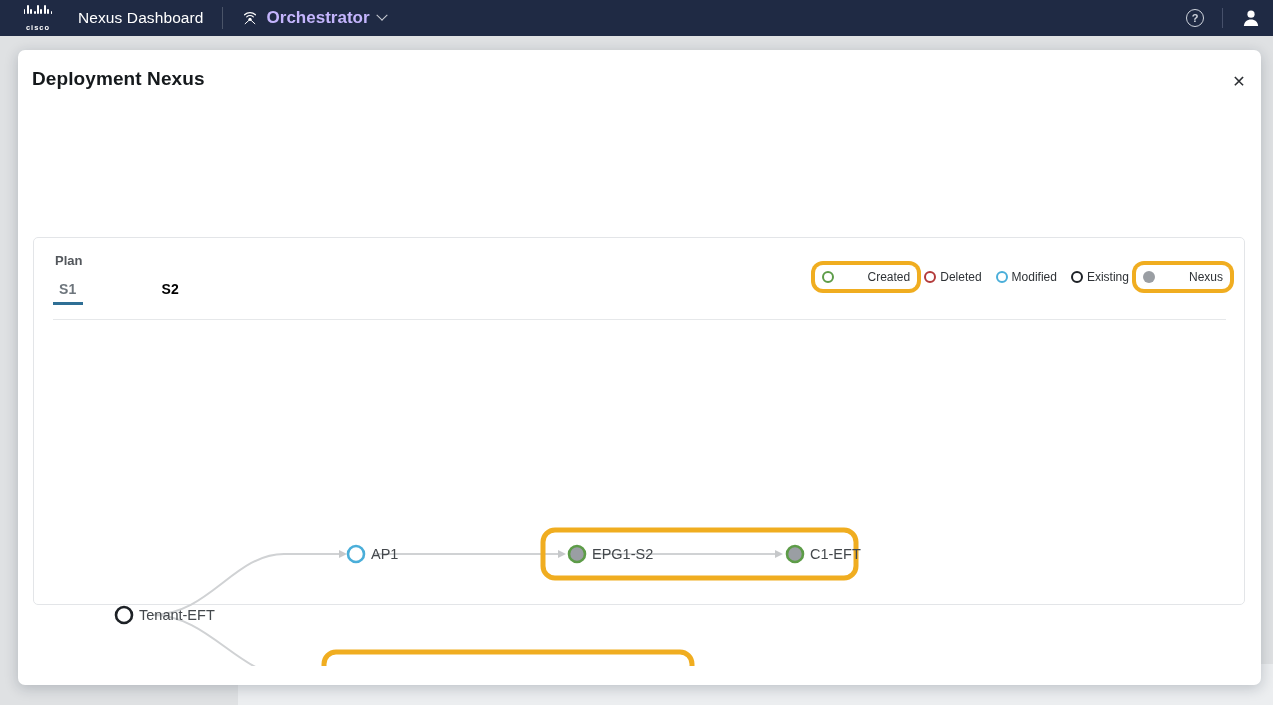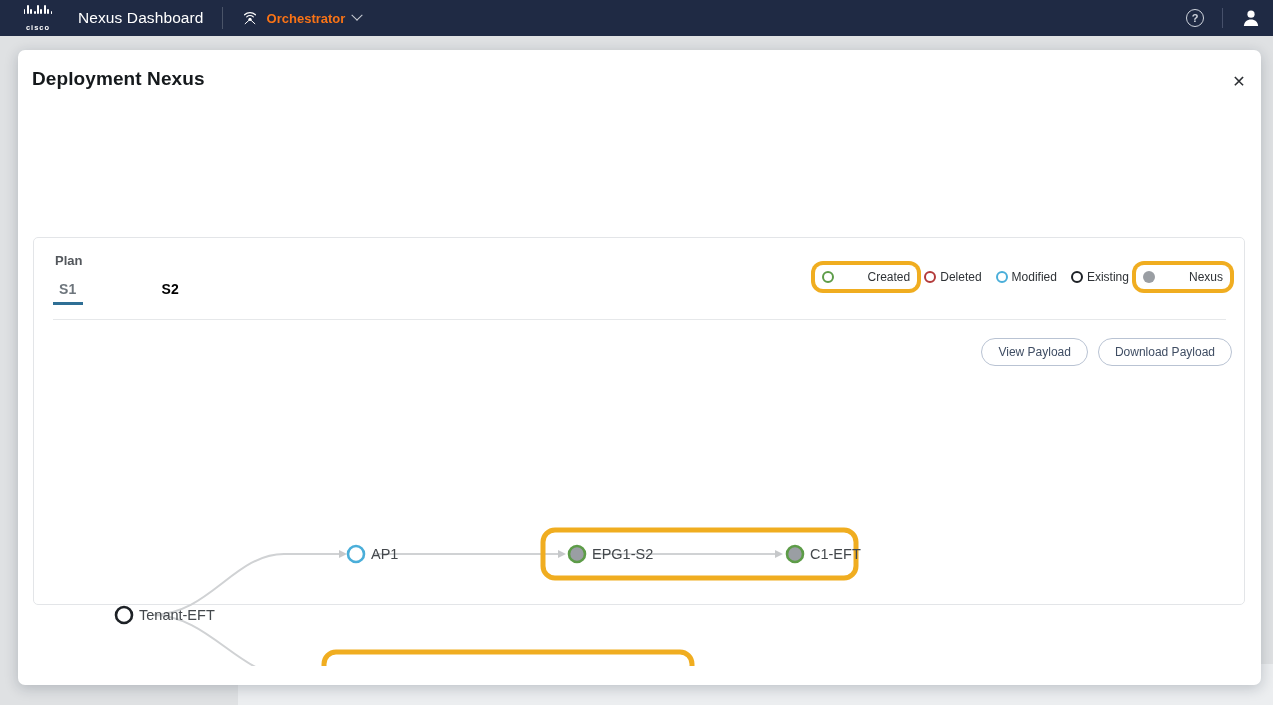--- a/index.html
+++ b/index.html
@@ -34,21 +34,21 @@
   .nd-title {
     color: #fff; font-size: 15.5px; margin-left: 16px; letter-spacing: .1px;
   }
   .topbar-sep {
     width: 1px; height: 22px; background: #4a5468; margin: 0 18px;
   }
   .orch-group {
     display: flex; align-items: center; gap: 8px; cursor: pointer;
   }
   .orch-icon { width: 18px; height: 18px; display: block; }
-  .orch-label { color: #f97316; font-size: 13px; font-weight: 600; }
+  .orch-label { color: #c4b5fd; font-size: 17px; font-weight: 600; }
   .chev {
     width: 8px; height: 8px; border-right: 1.4px solid #c8ccd4;
     border-bottom: 1.4px solid #c8ccd4; transform: rotate(45deg) translate(-2px,-2px);
   }
   .topbar-right {
     margin-left: auto; display: flex; align-items: center; gap: 0;
     padding-right: 12px;
   }
   .help-icon {
     width: 18px; height: 18px; border-radius: 50%;
@@ -261,24 +261,20 @@
       <div class="legend-item">
         <span class="lg-dot" style="border:2px solid #1d2126;background:transparent"></span>
         <span>Existing</span>
       </div>
       <div class="legend-item highlight">
         <span class="lg-dot" style="background:#9a9ea3"></span>
         <span>Nexus</span>
       </div>
     </div>
 
-    <div class="payload-btns">
-      <button class="pill-btn">View Payload</button>
-      <button class="pill-btn">Download Payload</button>
-    </div>
 
     <div class="graph">
       <svg width="1212" height="288" viewBox="0 0 1212 288">
 
         <g fill="none" stroke="#d0d2d4" stroke-width="2">
           <path d="M118 237 C 175 237, 200 176, 250 176 L 305 176"></path>
           <path d="M118 237 C 175 237, 205 298, 255 298 L 305 298"></path>
           <path d="M340 176 L 525 176"></path>
           <path d="M560 176 L 742 176"></path>
           <path d="M341 298 L 521 298"></path>

